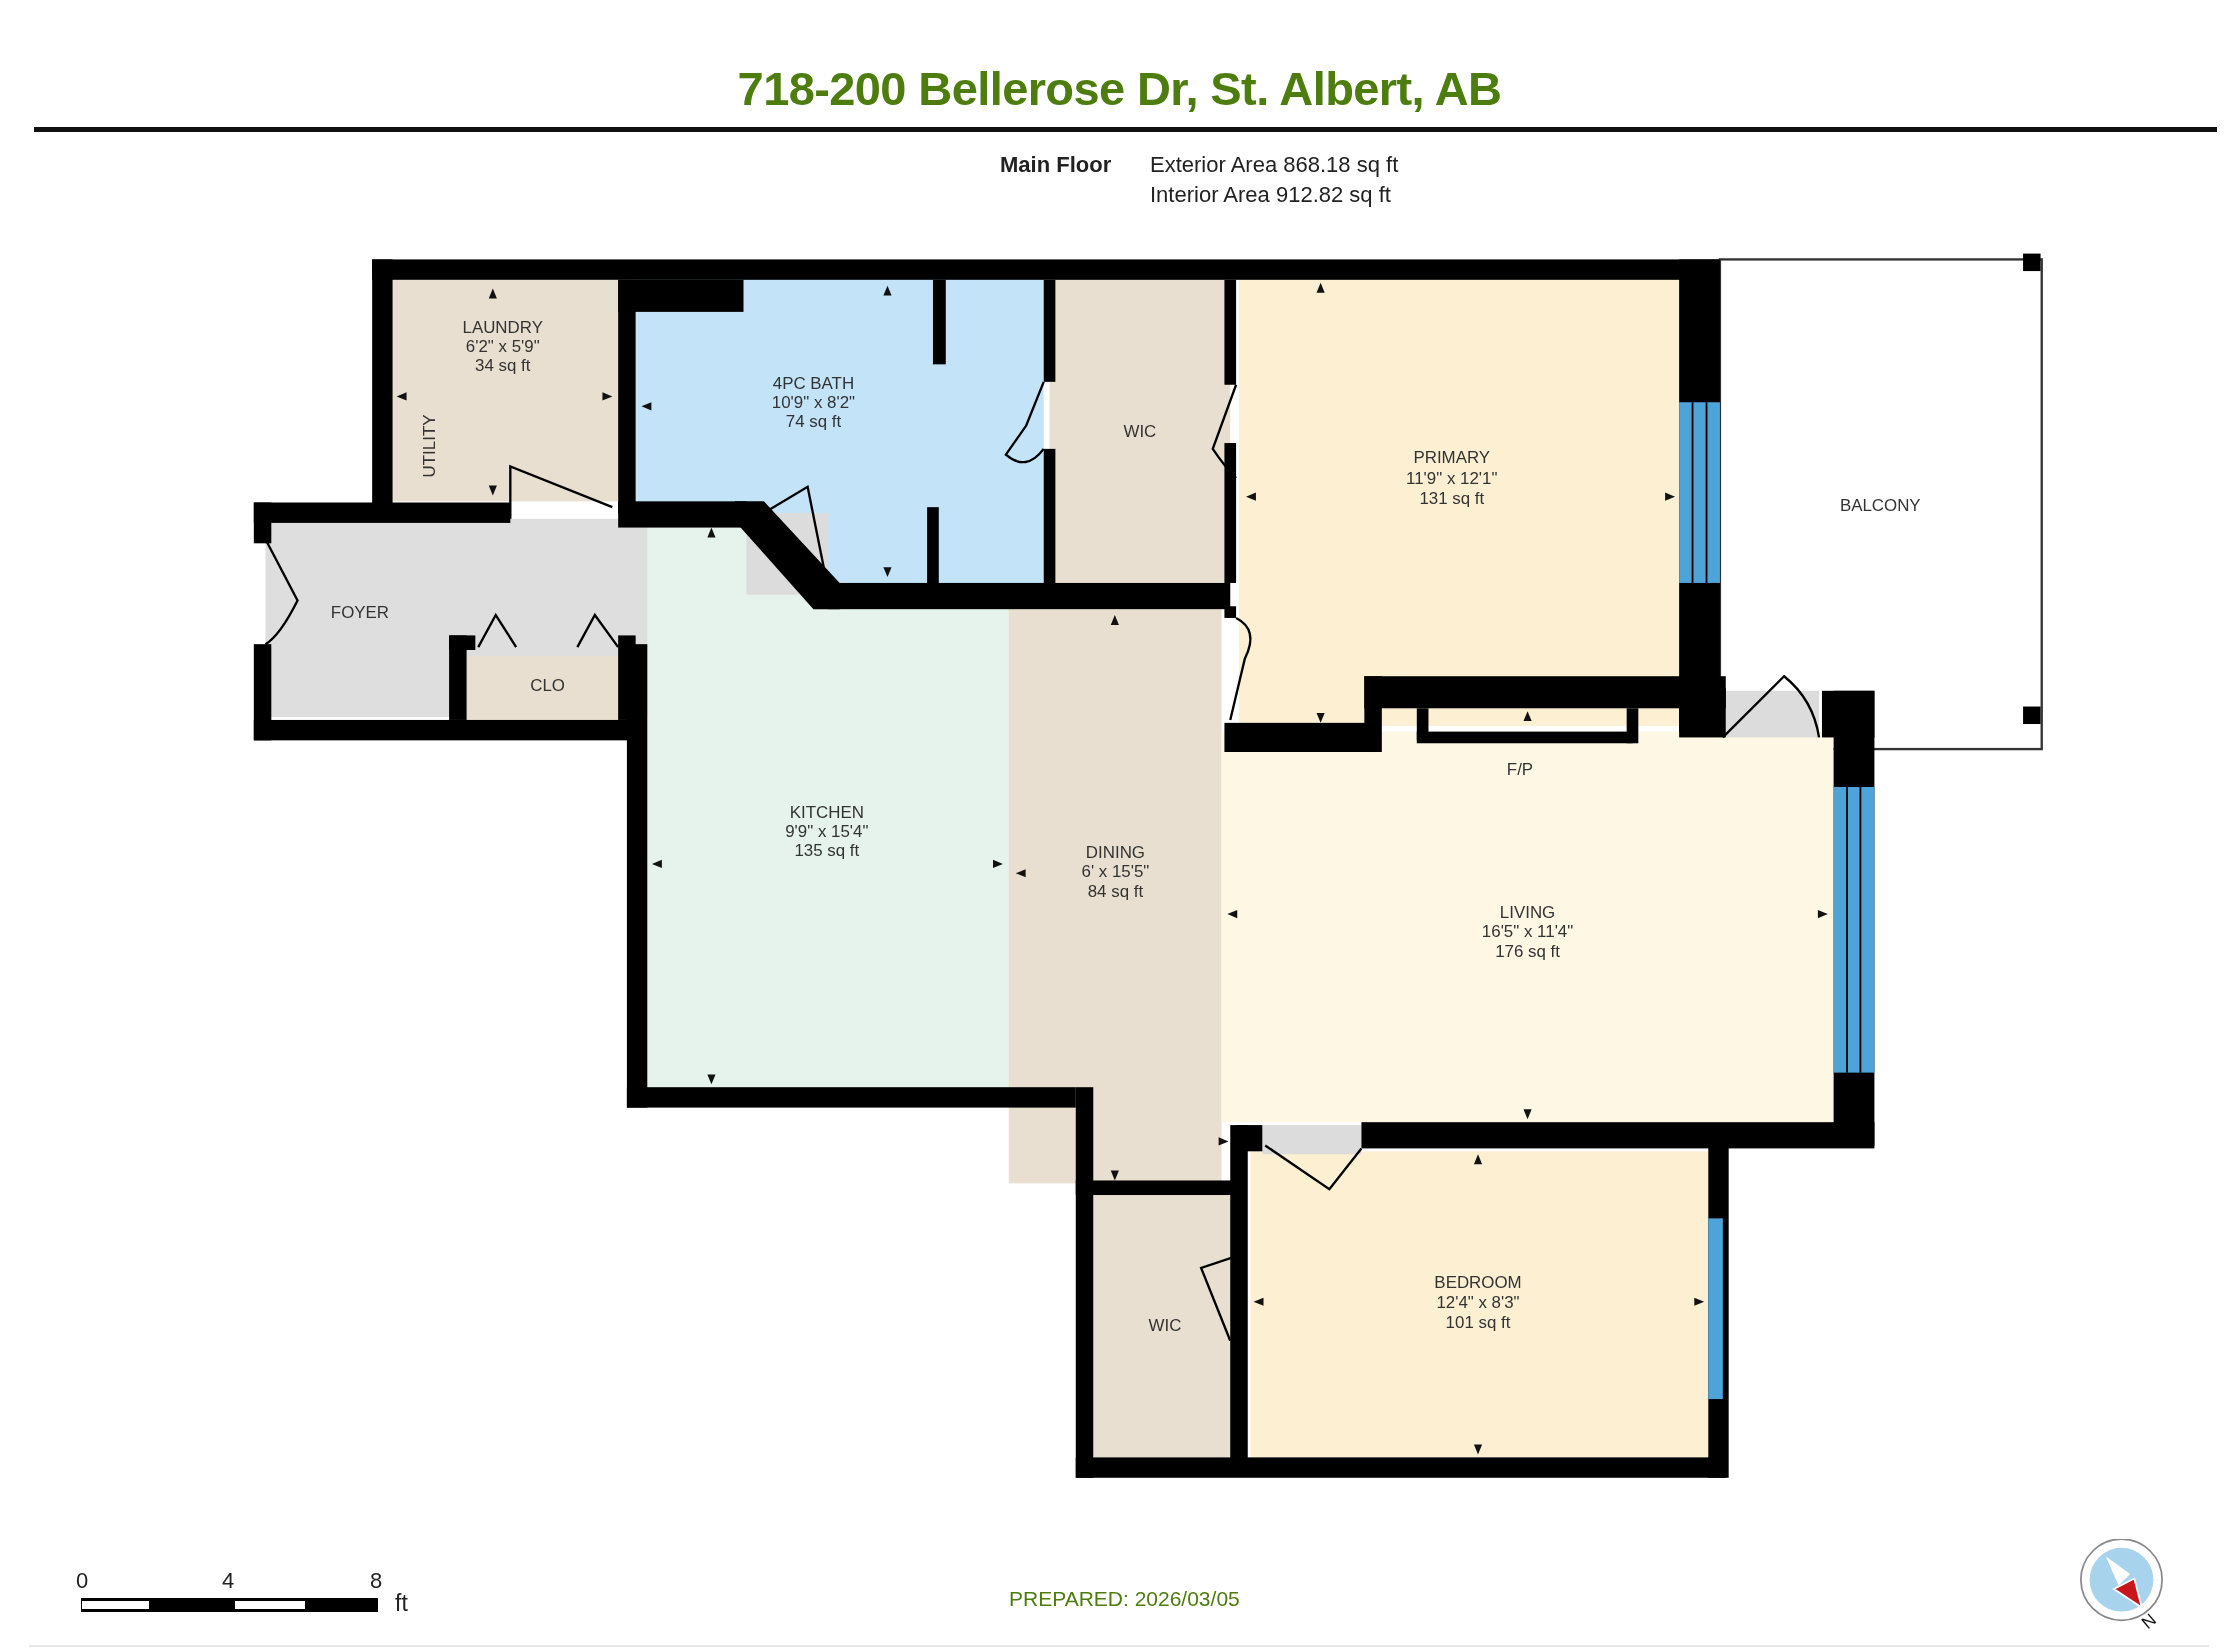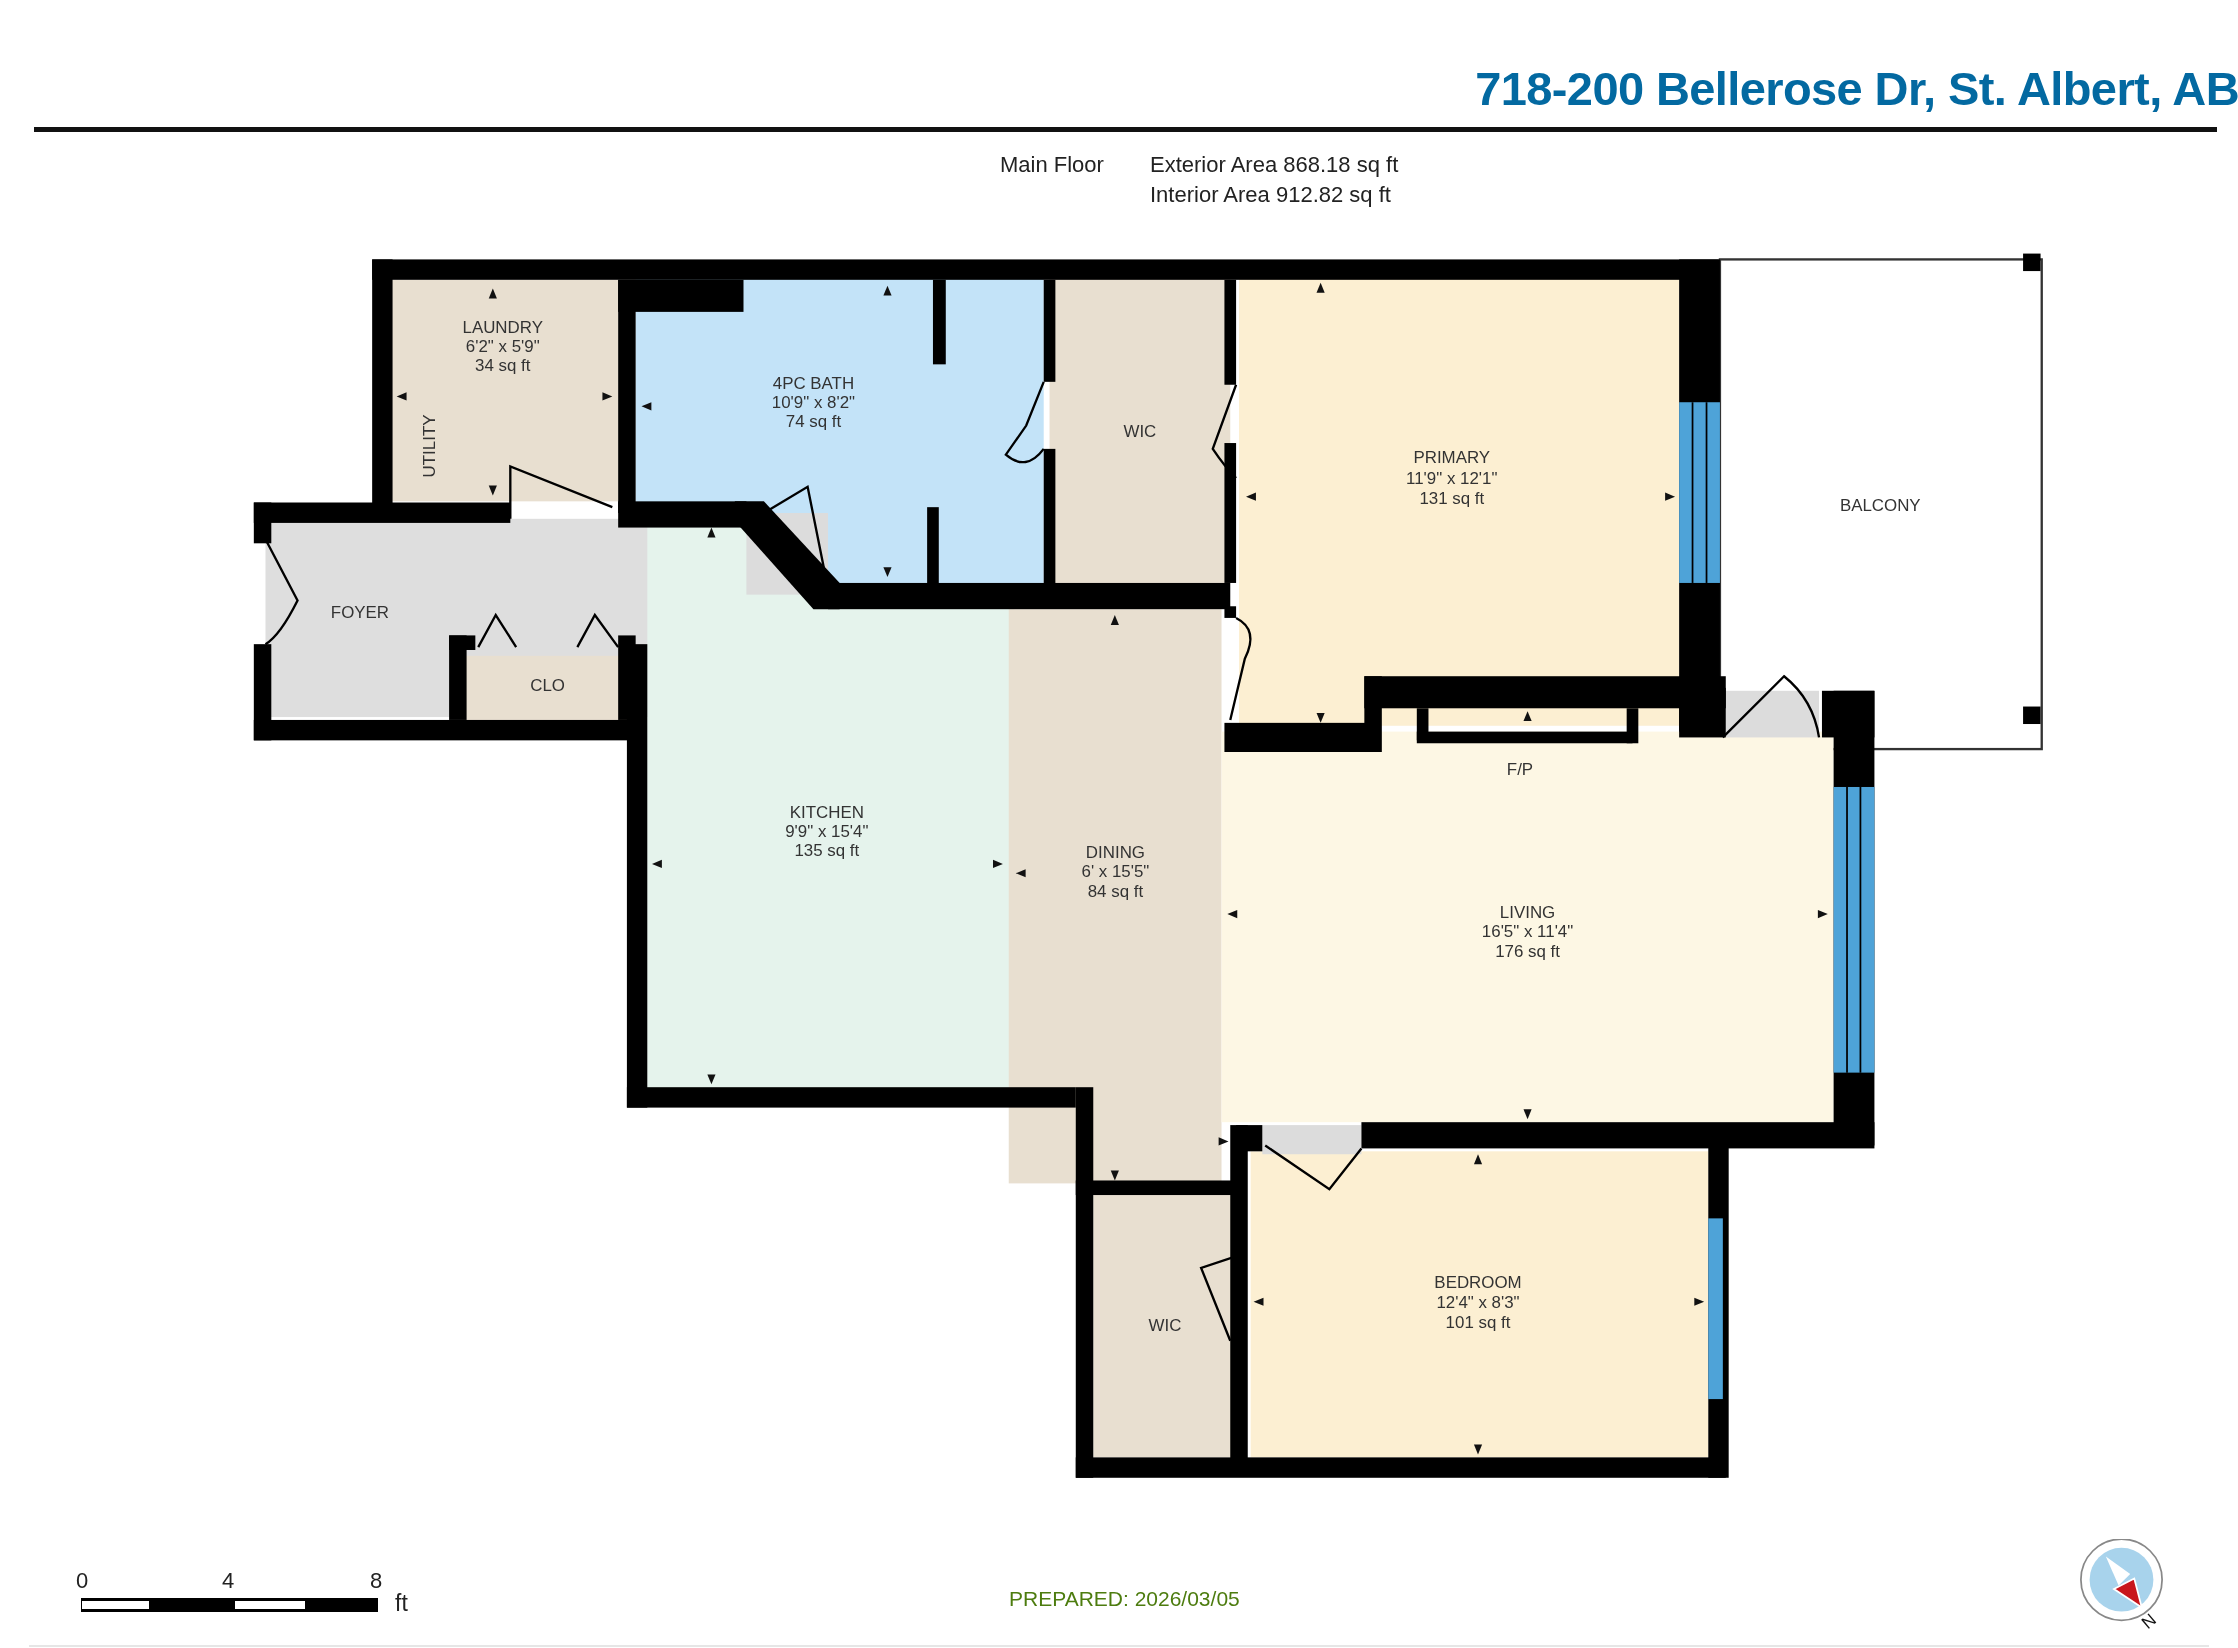--- a/index.html
+++ b/index.html
@@ -1,22 +1,22 @@
 <!DOCTYPE html>
 <html style="font-size:9.3px"><head>
 <meta charset="utf-8">
 <style>
   html, body { margin:0; padding:0; background:#ffffff; }
   body { width:2239px; height:1648px; position:relative; overflow:hidden;
          font-family:"Liberation Sans", sans-serif; color:#222; }
-  .title { position:absolute; left:0; width:2239px; top:61px; text-align:right;
-           font-size:47px; font-weight:bold; color:#0369a1; letter-spacing:-0.6px; }
+  .title { position:absolute; left:0; width:2239px; top:61px; text-align:center;
+           font-size:47px; font-weight:bold; color:#4d7c0f; letter-spacing:-0.6px; }
   .rule { position:absolute; left:34px; width:2183px; top:127px; height:4.7px; background:#111; }
   .area-block { position:absolute; top:146px; left:1000px; font-size:22px; line-height:38px; }
-  .area-block .floor { position:absolute; left:0; top:0; font-weight:normal; white-space:nowrap; }
+  .area-block .floor { position:absolute; left:0; top:0; font-weight:bold; white-space:nowrap; }
   .area-block .ext { position:absolute; left:150px; top:0; white-space:nowrap; }
   .area-block .int { position:absolute; left:150px; top:30px; white-space:nowrap; }
   svg.plan { position:absolute; left:0; top:0; }
   .room-label { font-family:"Liberation Sans", sans-serif; fill:#333; text-anchor:middle; font-size:29px; }
   .prepared { position:absolute; top:1587px; left:1009px; font-size:21px; color:#4d7c0f; white-space:nowrap; }
   .scale { position:absolute; left:76px; top:1568px; width:350px; height:58px; }
   .scale .n { position:absolute; top:0; font-size:22px; color:#222; }
   .scale .bar { position:absolute; top:30px; left:4.7px; height:14px; width:297px; background:#000; }
   .scale .seg-w { position:absolute; top:2.9px; height:8.2px; background:#fff; }
   .scale .unit { position:absolute; left:319px; top:22px; font-size:23px; }

